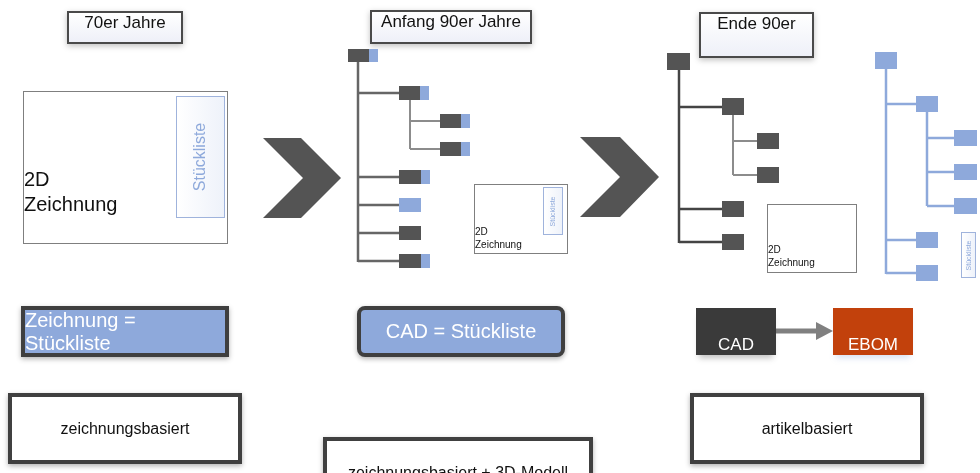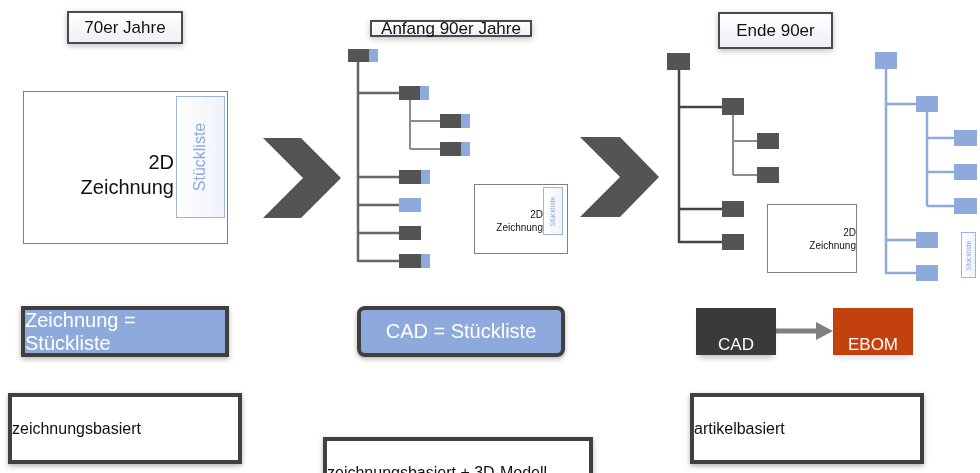--- a/index.html
+++ b/index.html
@@ -1,37 +1,37 @@
 <!DOCTYPE html>
 <html><head>
 <meta charset="utf-8">
 <style>
   html, body { margin:0; padding:0; background:#ffffff; }
   body { width:980px; height:473px; position:relative; overflow:hidden; font-family:"Liberation Sans", sans-serif; color:#111; }
   .abs { position:absolute; box-sizing:border-box; }
-  .era { background:linear-gradient(#ffffff, #eef0f8); border:2px solid #4a4a4a; font-size:17px; display:flex; align-items:center; justify-content:center; box-shadow:0 2px 6px rgba(0,0,0,0.25); }
+  .era { background:linear-gradient(#ffffff, #eef0f8); border:2px solid #4a4a4a; font-size:17px; display:flex; align-items:flex-start; justify-content:center; box-shadow:0 2px 6px rgba(0,0,0,0.25); }
   .drawing { background:#fff; border:1.5px solid #7f7f7f; }
-  .draw-label { position:absolute; text-align:right; line-height:1.25; }
+  .draw-label { position:absolute; text-align:left; line-height:1.25;margin-top:17px; }
   .stk { position:absolute; border:1.5px solid #9fb3dc; background:linear-gradient(90deg,#fff,#eef2fa); display:flex; align-items:center; justify-content:center; overflow:hidden; }
   .stk span { transform:rotate(-90deg); white-space:nowrap; color:#8ea9db; }
   .topic { background:#8ea9db; border:4px solid #3f3f3f; color:#fff; font-size:20px; display:flex; align-items:center; justify-content:center; box-shadow:0 2px 5px rgba(0,0,0,0.3); }
-  .basis { background:#fff; border:4px solid #404040; font-size:16px; display:flex; align-items:center; justify-content:flex-start; box-shadow:0 2px 5px rgba(0,0,0,0.3); }
+  .basis { background:#fff; border:4px solid #404040; font-size:16px; display:flex; align-items:center; justify-content:center; box-shadow:0 2px 5px rgba(0,0,0,0.3); }
   .flowbox { color:#fff; font-size:17px; display:flex; align-items:flex-end; justify-content:center; }
   svg { position:absolute; left:0; top:0; }
 </style>
 </head>
 <body>
 
 <div class="abs era" style="left:67px;top:11px;width:116px;height:33px;">
     <span>70er Jahre</span>
   </div>
-<div class="abs era" style="left:370px;top:20px;width:162px;height:17px;">
+<div class="abs era" style="left:370px;top:10px;width:162px;height:34px;">
     <span>Anfang 90er Jahre</span>
   </div>
-<div class="abs era" style="left:718px;top:12px;width:115px;height:37px;">
+<div class="abs era" style="left:699px;top:12px;width:115px;height:46px;">
     <span>Ende 90er</span>
   </div>
 
 <div class="abs drawing" style="left:23px;top:91px;width:205px;height:153px;">
   <div class="draw-label" style="left:0;top:58px;width:150px;font-size:20px;">
     <div>2D</div>
     <div>Zeichnung</div>
   </div>
   <div class="stk" style="left:152px;top:4px;width:47px;height:120px;font-size:16px;">
       <span>Stückliste</span>

